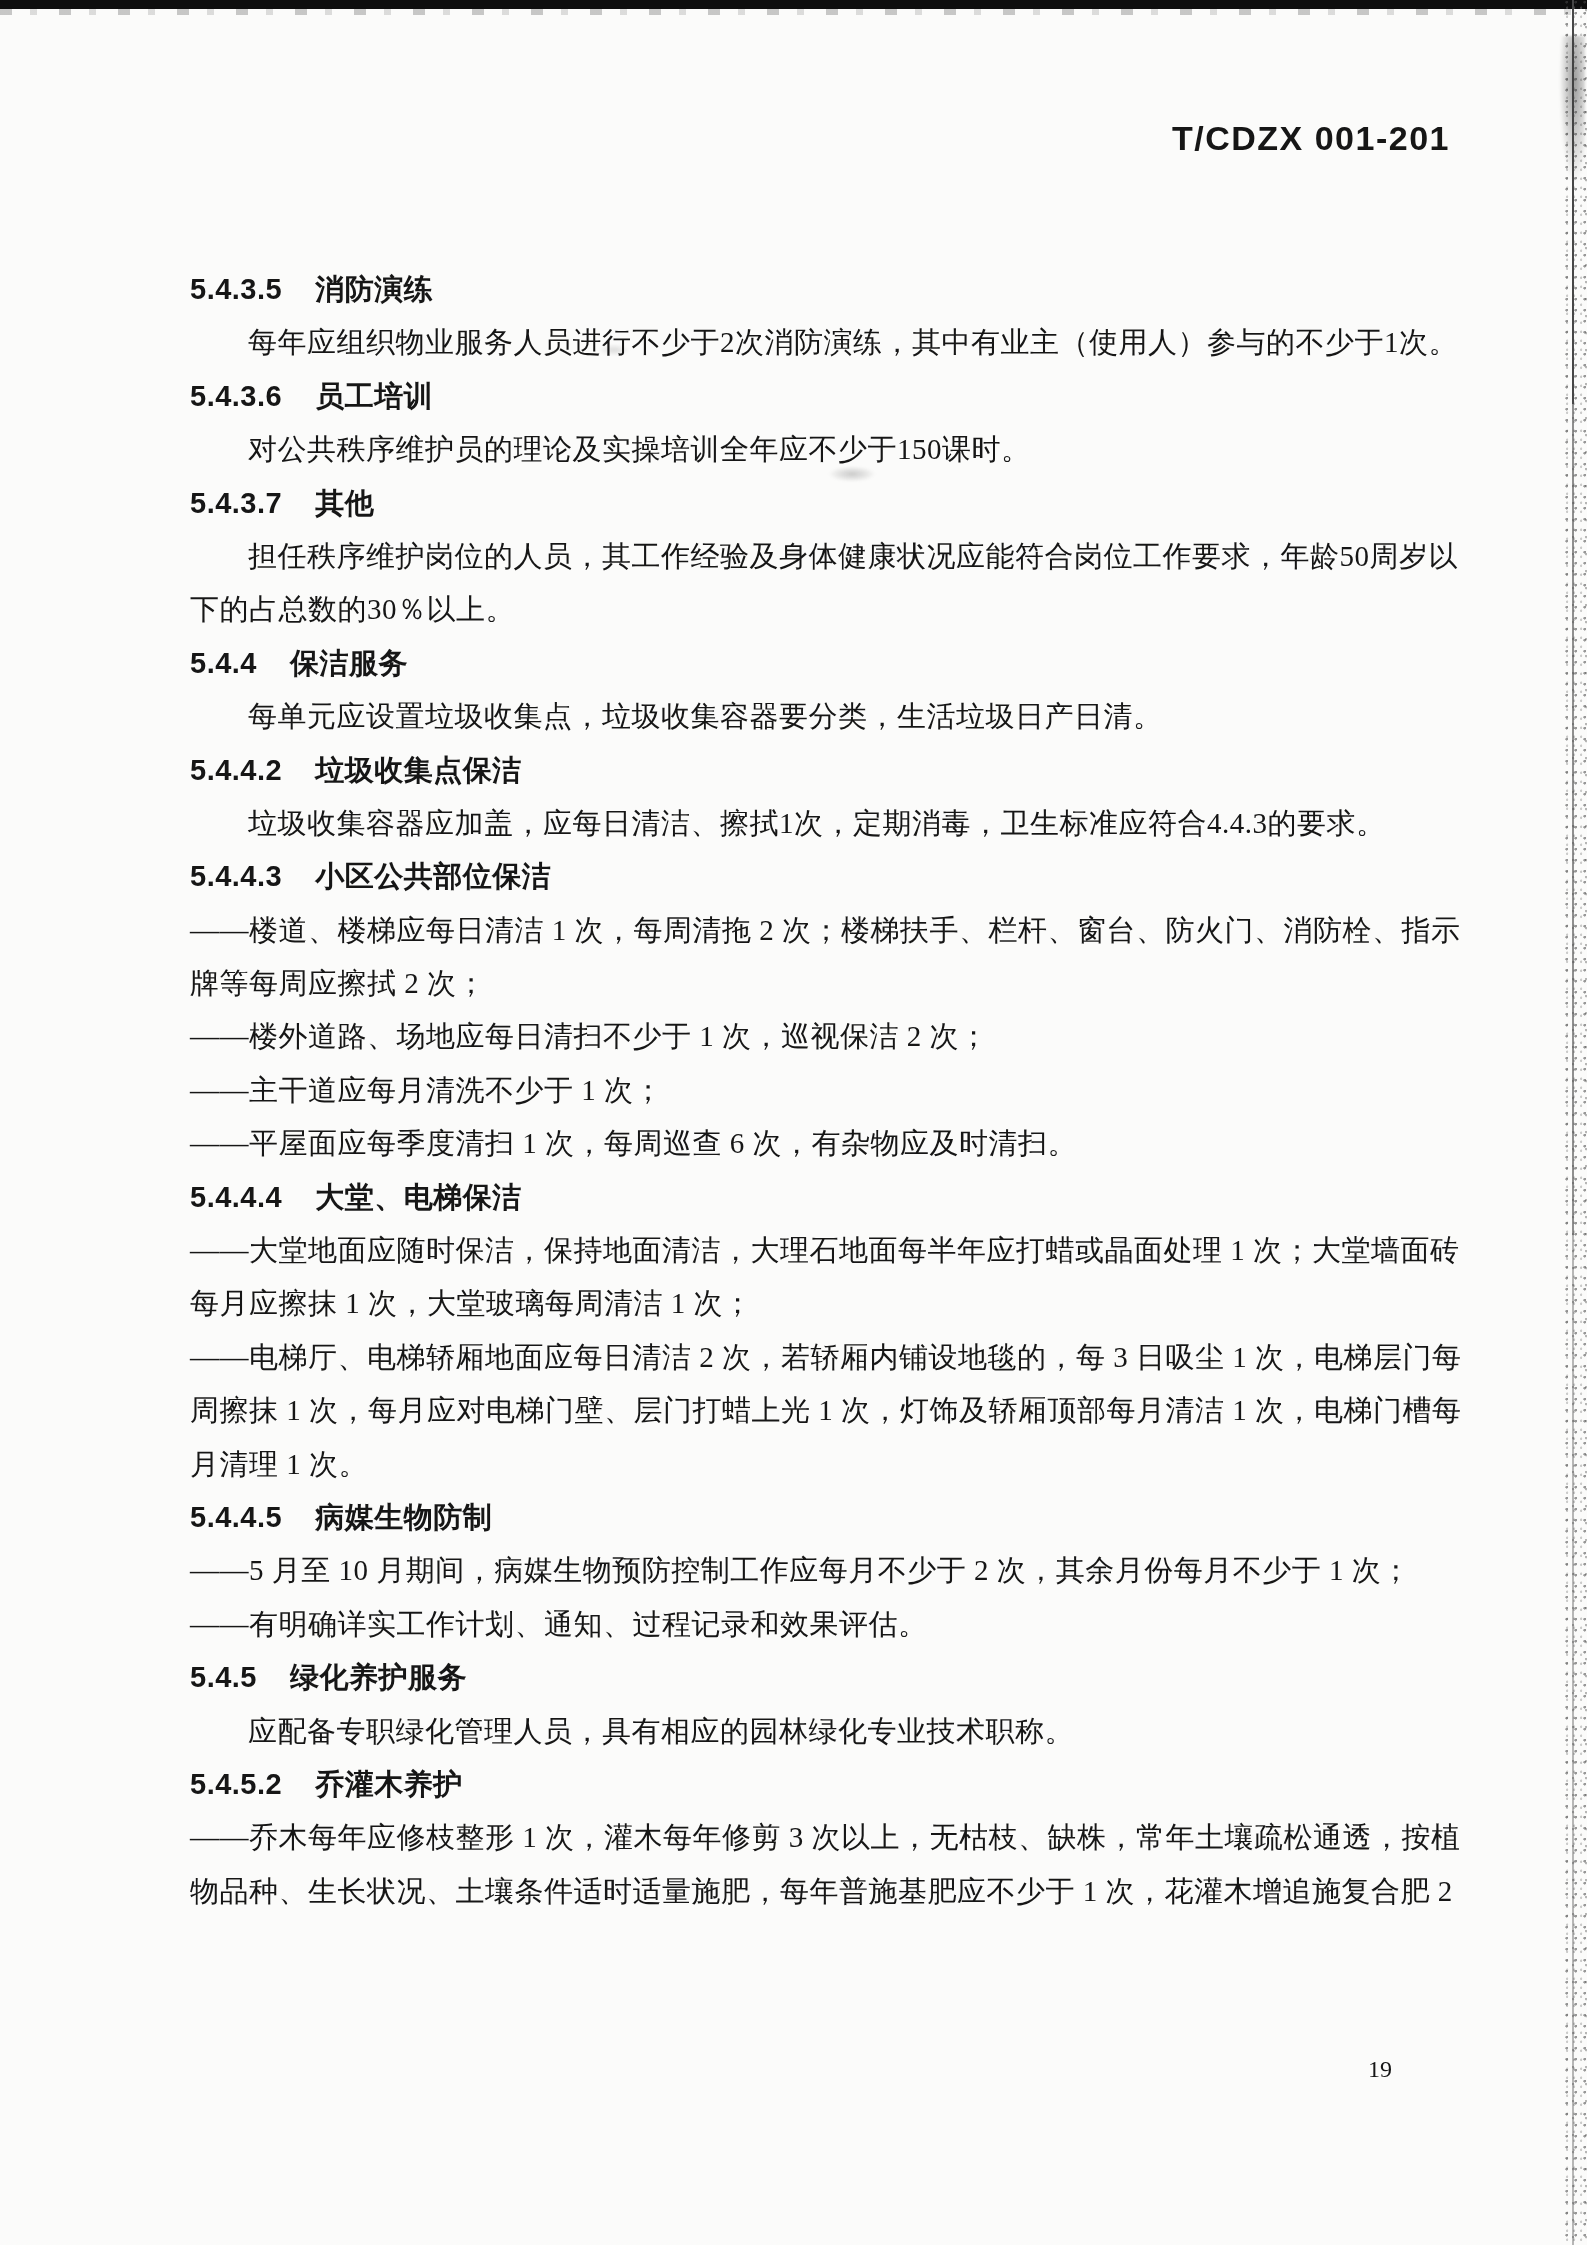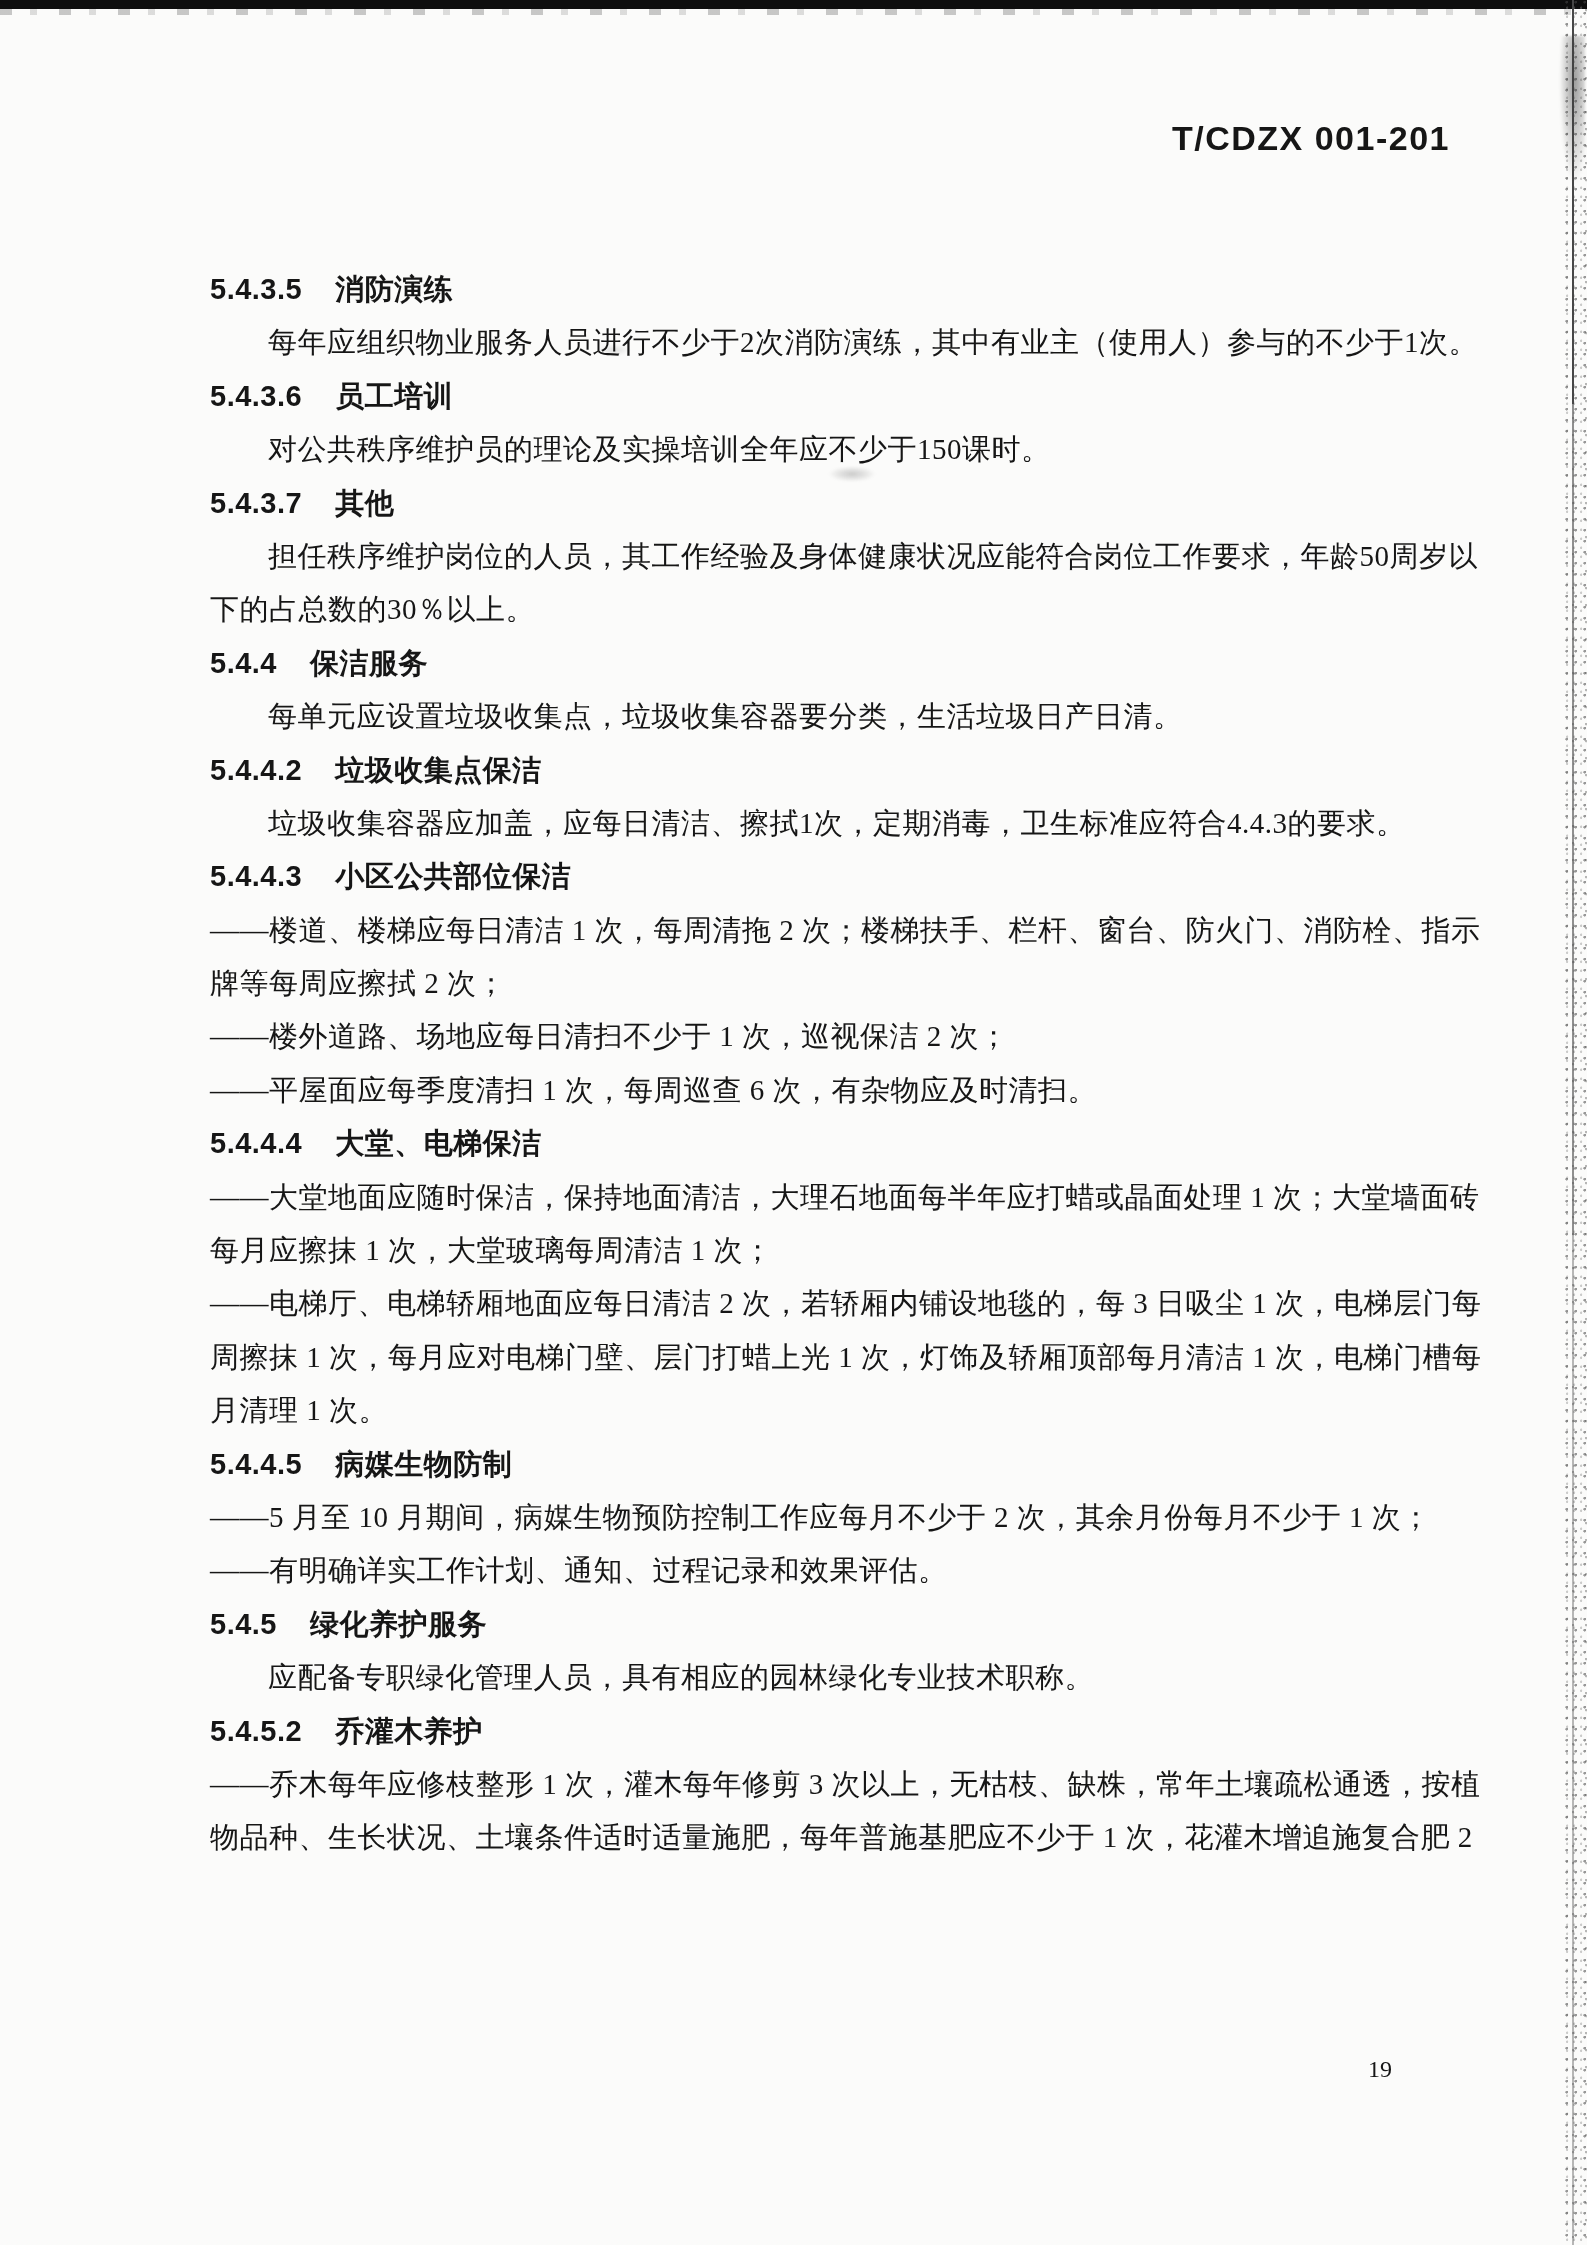--- a/index.html
+++ b/index.html
@@ -30,21 +30,21 @@
   .corner-blot{
     position:absolute;top:36px;right:2px;width:26px;height:150px;filter:blur(1px);
     background:radial-gradient(ellipse at 60% 30%,rgba(60,60,60,.5),transparent 70%);
   }
   .header-code{
     position:absolute;left:1172px;top:119px;
     font-family:"Liberation Sans", sans-serif;font-weight:600;
     font-size:34px;letter-spacing:1.5px;white-space:nowrap;
   }
   .text-block{position:absolute;left:190px;top:263px;width:1285px;}
-  .line{height:53.4px;line-height:53.4px;font-size:29px;letter-spacing:.5px;white-space:nowrap;margin-left:20px;}
+  .line{height:53.4px;line-height:53.4px;font-size:29px;letter-spacing:.5px;white-space:nowrap;}
   .h{font-family:"Liberation Sans", sans-serif;font-weight:600;}
   .h .ht{margin-left:33px;}
   .p{text-indent:58px;}
   .footer-page{position:absolute;left:1320px;top:2056px;font-size:24px;margin-left:48px;}
   .smudge{position:absolute;filter:blur(1px);pointer-events:none;}
   .smudge-a{left:828px;top:466px;width:48px;height:16px;background:radial-gradient(ellipse,rgba(90,90,90,.3),transparent 70%);}
   .smudge-b{left:598px;top:344px;width:32px;height:12px;background:radial-gradient(ellipse,rgba(100,100,100,.2),transparent 70%);}
 </style>
 </head>
 <body>
@@ -67,20 +67,21 @@
   <div class="line p">担任秩序维护岗位的人员，其工作经验及身体健康状况应能符合岗位工作要求，年龄50周岁以</div>
   <div class="line c">下的占总数的30％以上。</div>
   <div class="line h"><span class="num">5.4.4</span><span class="ht">保洁服务</span></div>
   <div class="line p">每单元应设置垃圾收集点，垃圾收集容器要分类，生活垃圾日产日清。</div>
   <div class="line h"><span class="num">5.4.4.2</span><span class="ht">垃圾收集点保洁</span></div>
   <div class="line p">垃圾收集容器应加盖，应每日清洁、擦拭1次，定期消毒，卫生标准应符合4.4.3的要求。</div>
   <div class="line h"><span class="num">5.4.4.3</span><span class="ht">小区公共部位保洁</span></div>
   <div class="line d">——楼道、楼梯应每日清洁 1 次，每周清拖 2 次；楼梯扶手、栏杆、窗台、防火门、消防栓、指示</div>
   <div class="line c">牌等每周应擦拭 2 次；</div>
   <div class="line d">——楼外道路、场地应每日清扫不少于 1 次，巡视保洁 2 次；</div>
+  <div class="line d">——主干道应每月清洗不少于 1 次；</div>
   <div class="line d">——平屋面应每季度清扫 1 次，每周巡查 6 次，有杂物应及时清扫。</div>
   <div class="line h"><span class="num">5.4.4.4</span><span class="ht">大堂、电梯保洁</span></div>
   <div class="line d">——大堂地面应随时保洁，保持地面清洁，大理石地面每半年应打蜡或晶面处理 1 次；大堂墙面砖</div>
   <div class="line c">每月应擦抹 1 次，大堂玻璃每周清洁 1 次；</div>
   <div class="line d">——电梯厅、电梯轿厢地面应每日清洁 2 次，若轿厢内铺设地毯的，每 3 日吸尘 1 次，电梯层门每</div>
   <div class="line c">周擦抹 1 次，每月应对电梯门壁、层门打蜡上光 1 次，灯饰及轿厢顶部每月清洁 1 次，电梯门槽每</div>
   <div class="line c">月清理 1 次。</div>
   <div class="line h"><span class="num">5.4.4.5</span><span class="ht">病媒生物防制</span></div>
   <div class="line d">——5 月至 10 月期间，病媒生物预防控制工作应每月不少于 2 次，其余月份每月不少于 1 次；</div>
   <div class="line d">——有明确详实工作计划、通知、过程记录和效果评估。</div>

